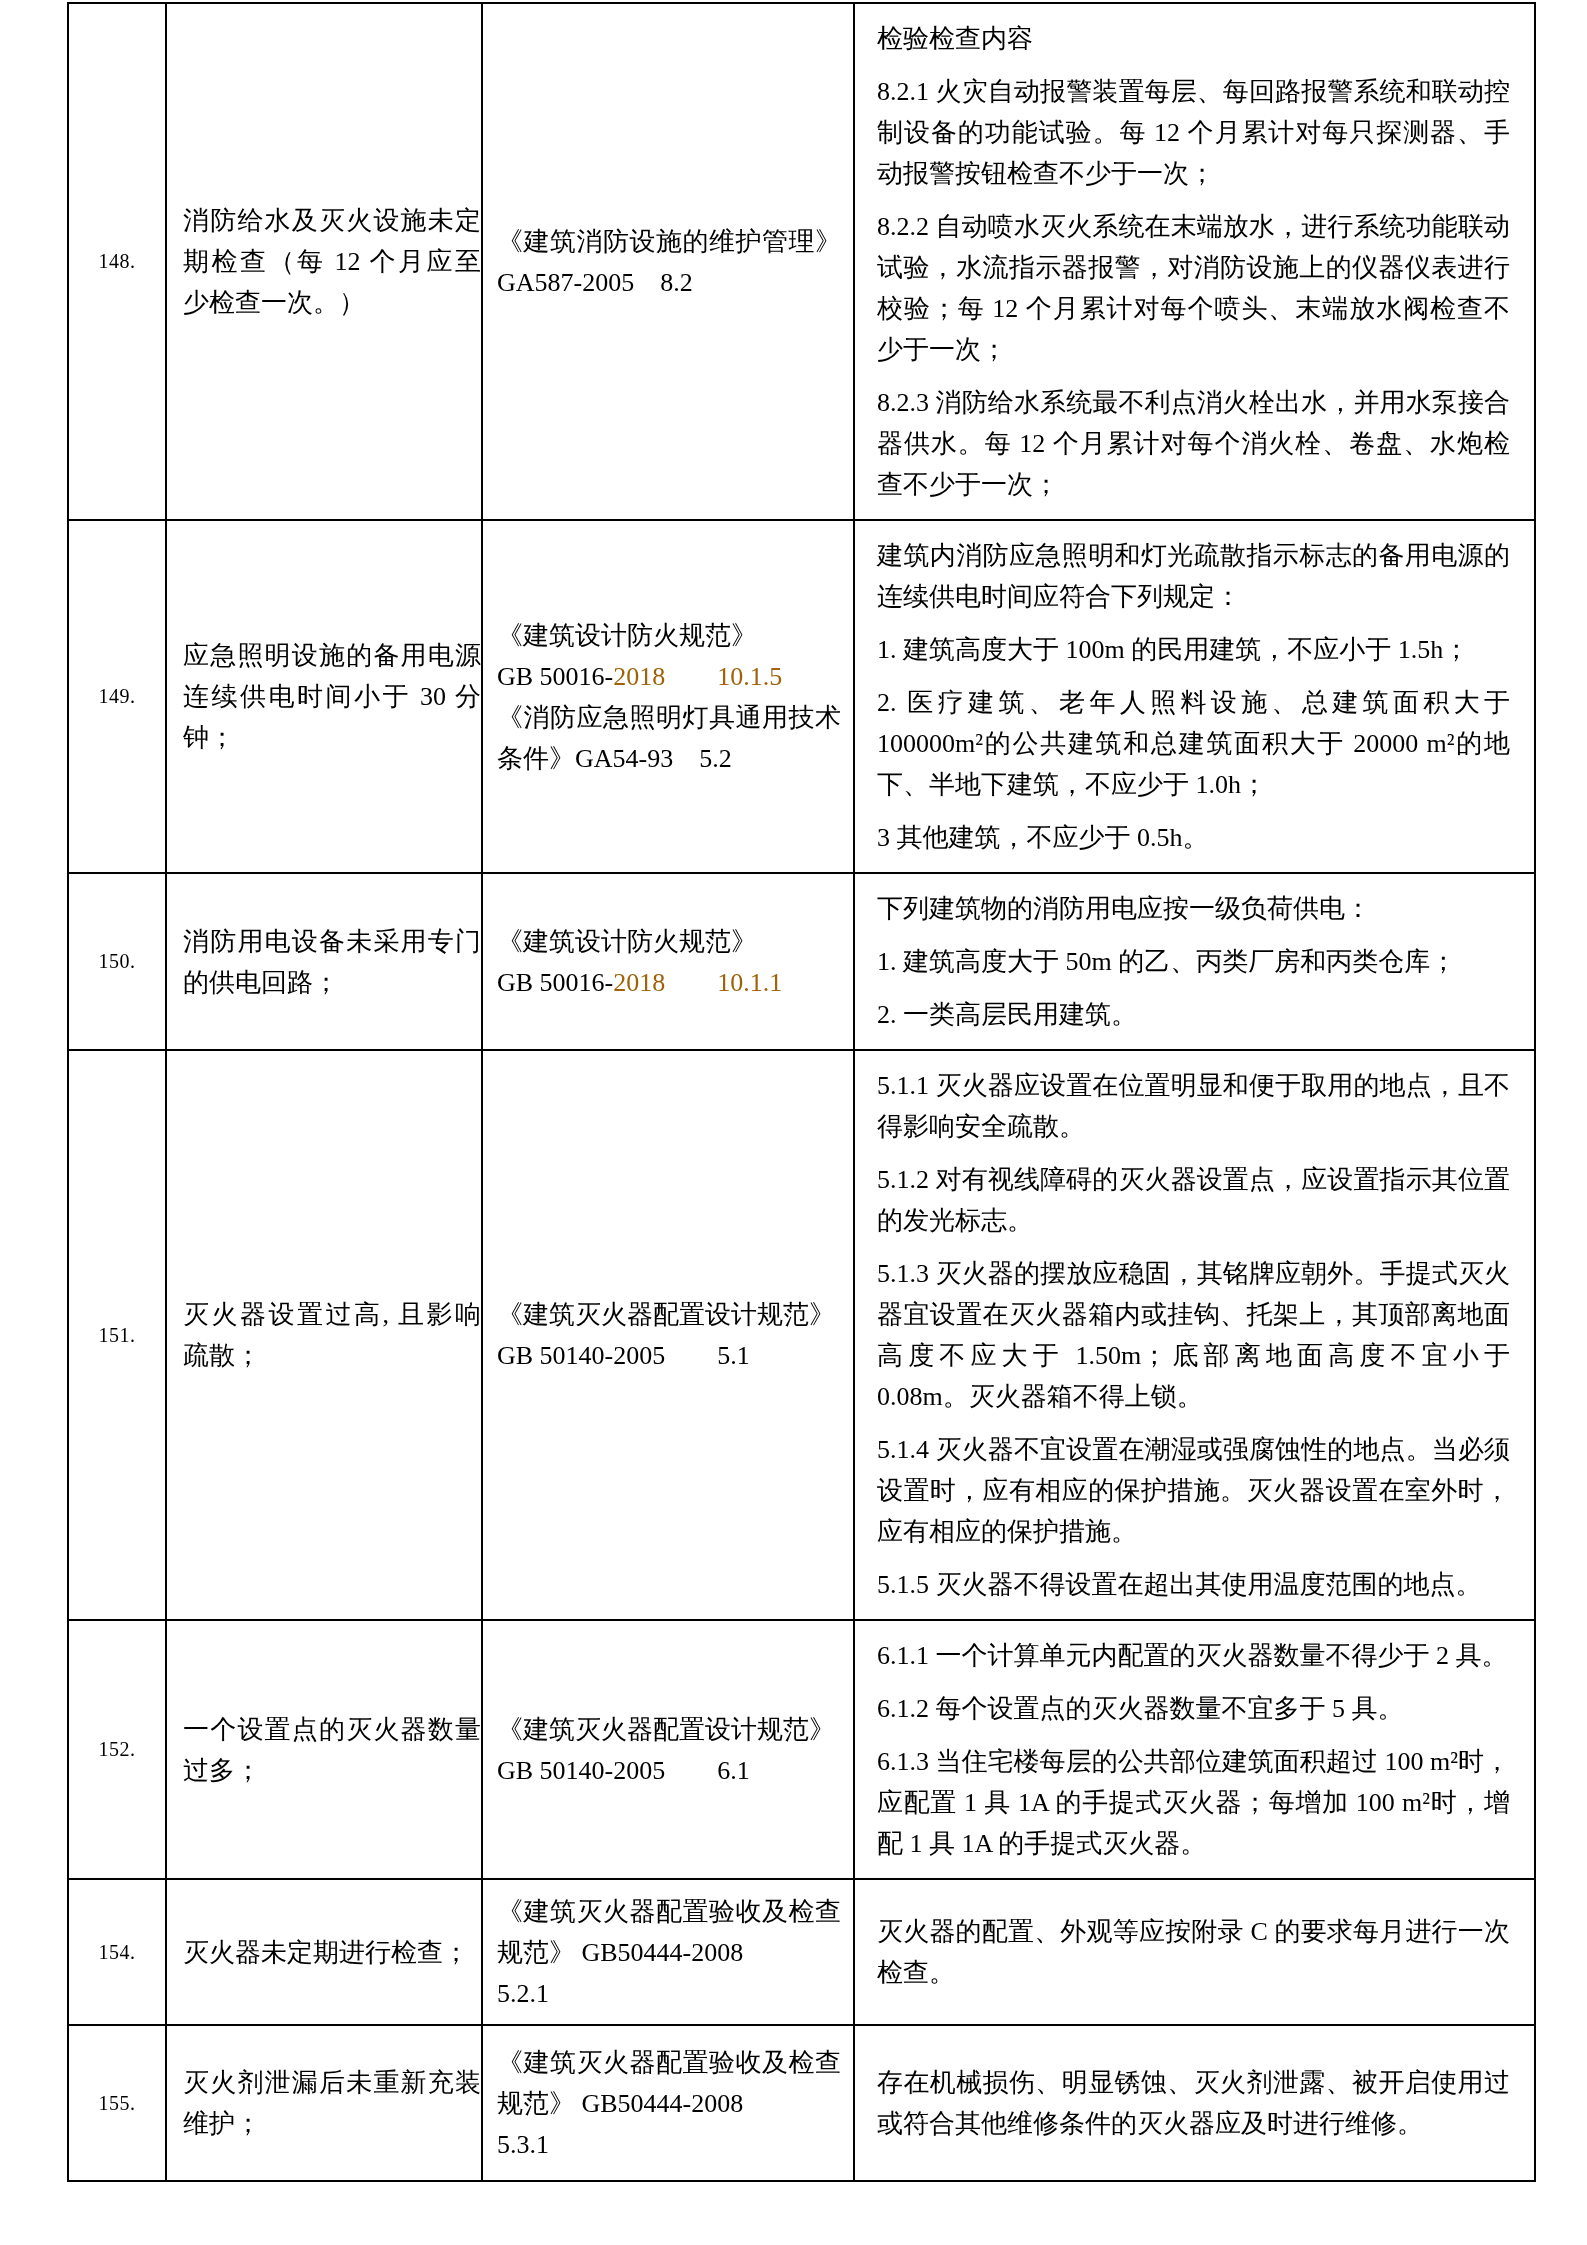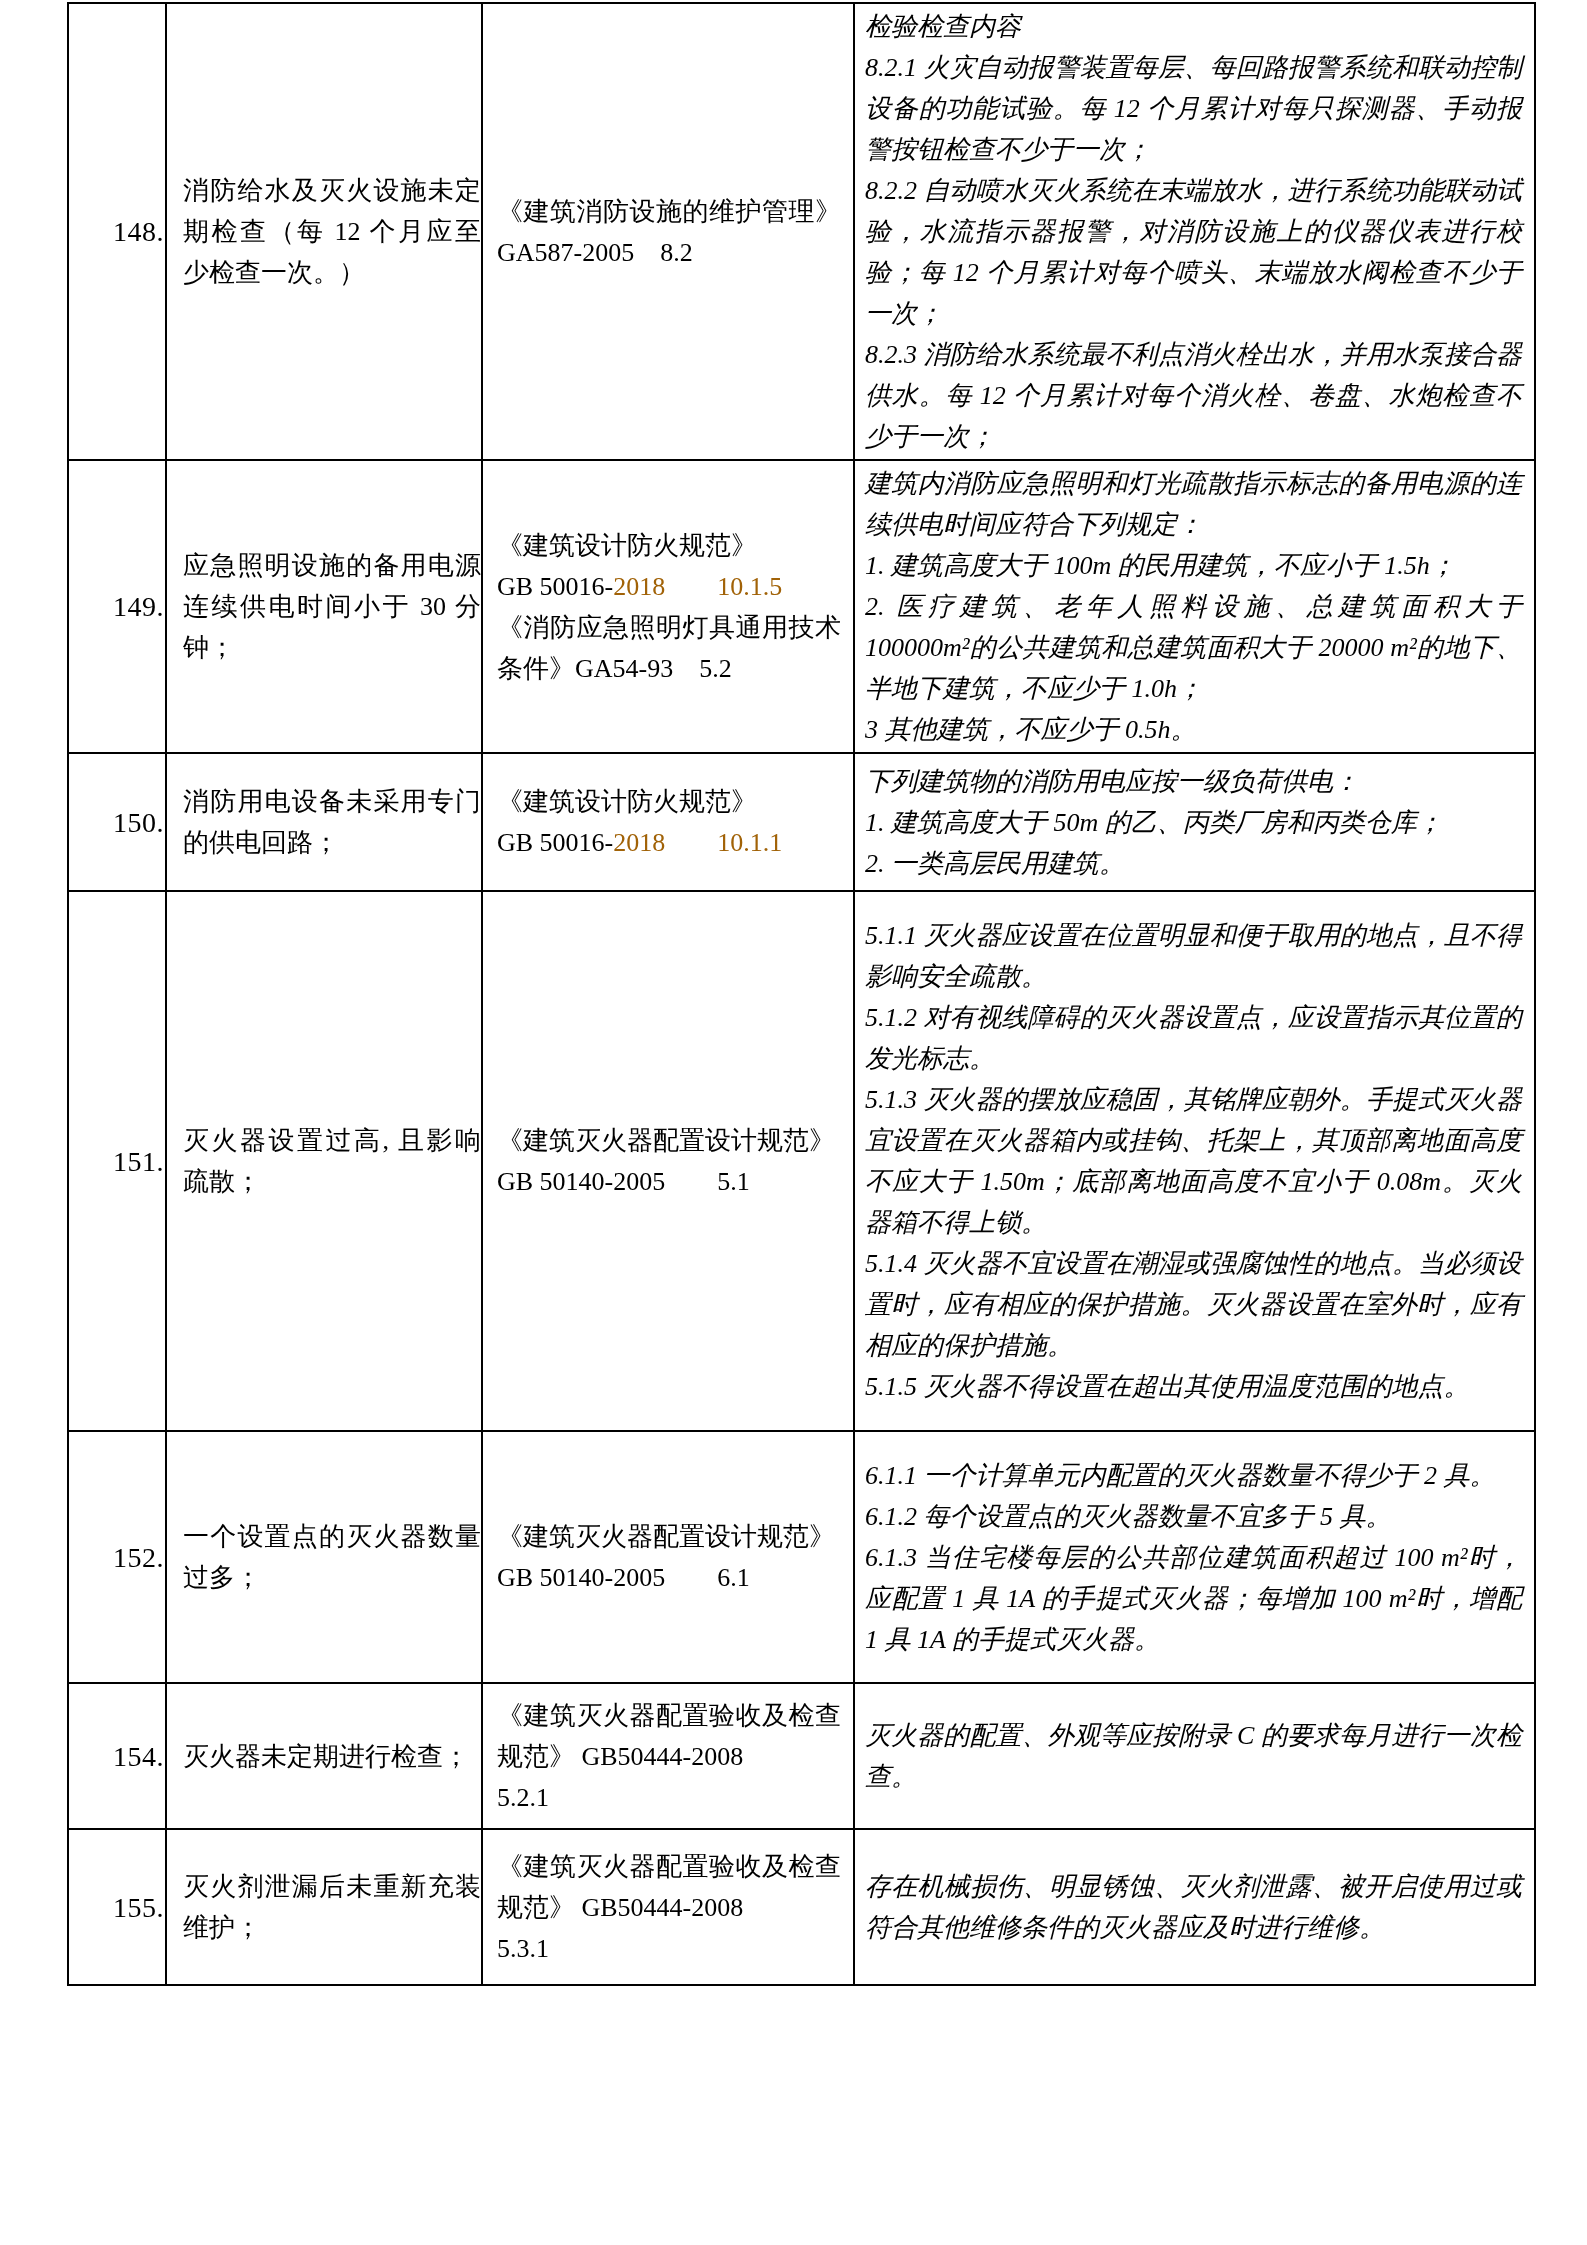--- a/index.html
+++ b/index.html
@@ -2,25 +2,25 @@
 <html><head>
 <meta charset="utf-8">
 <style>
   html,body{margin:0;padding:0;background:#ffffff;}
   body{width:1587px;height:2245px;position:relative;
        font-family:"Liberation Serif","DejaVu Sans",serif;color:#000;}
   .doc{position:relative;margin:2px 0 0 67px;}
   table{border-collapse:collapse;table-layout:fixed;width:1467px;}
   td{border:2px solid #000;vertical-align:middle;font-size:26px;line-height:41px;
      overflow:hidden;position:relative;}
-  .c-no{text-align:right;font-size:28px;letter-spacing:0.5px;}
+  .c-no{text-align:center;font-size:20px;letter-spacing:0.5px;}
   .c-issue{padding:0 0 0 16px;text-align:justify;}
   .c-basis{padding:0 12px 0 14px;white-space:pre-wrap;text-align:justify;}
   .c-detail{padding:2px 12px 2px 10px;text-align:justify;}
-  .c-detail p{margin:0;font-style:italic;}
+  .c-detail p{margin:12px;}
   .red{color:#a16207;}
   
   .r0 td{height:451px}
   .r1 td{height:286px}
   .r2 td{height:132px}
   .r3 td{height:534px}
   .r4 td{height:246px}
   .r5 td{height:110px}
   .r6 td{height:140px}
   .r7 td{height:150px}

